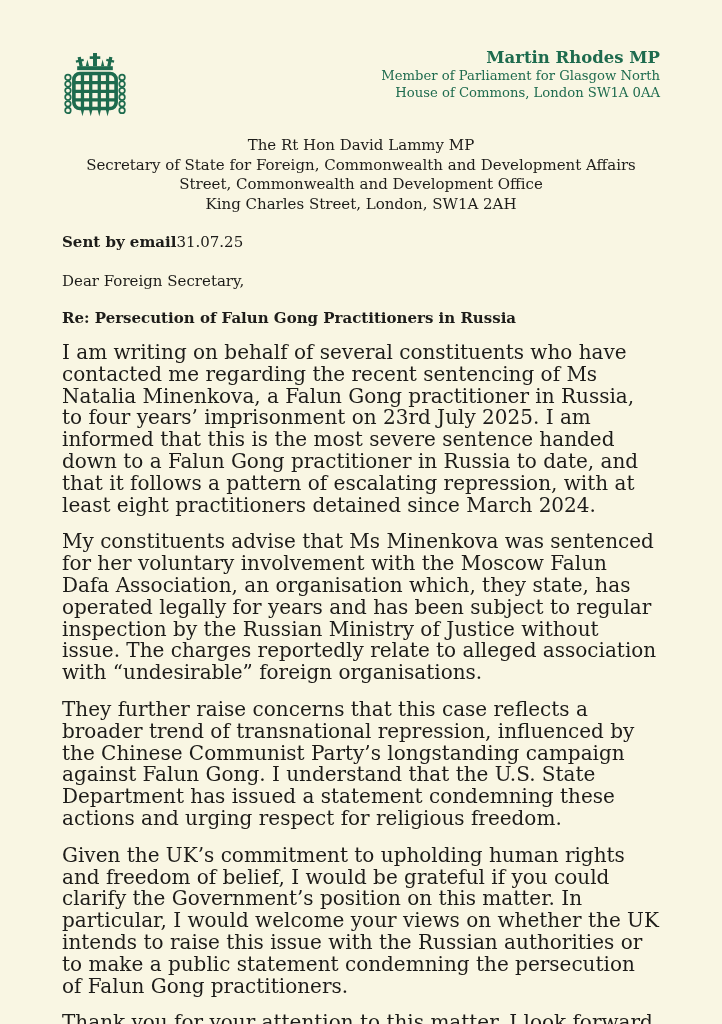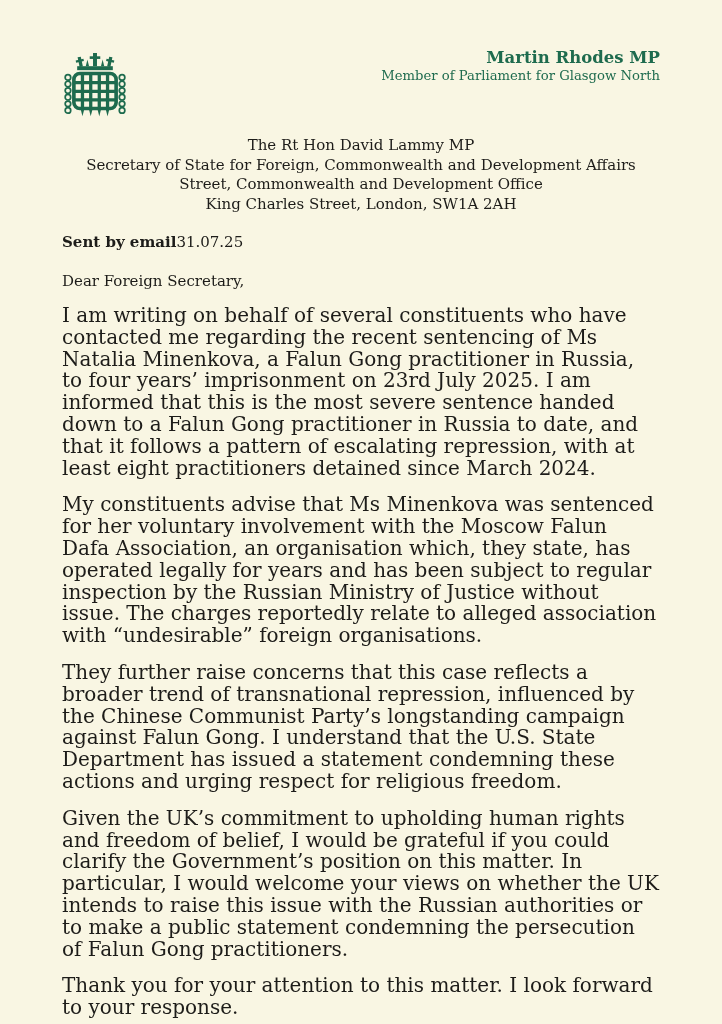--- a/index.html
+++ b/index.html
@@ -117,39 +117,41 @@
         <g fill="#1e6b4e" stroke="none">
           <polygon points="28,90 34,90 31,102"></polygon>
           <polygon points="40.5,90 46.5,90 43.5,102"></polygon>
           <polygon points="53.5,90 59.5,90 56.5,102"></polygon>
           <polygon points="66,90 72,90 69,102"></polygon>
         </g>
       </svg>
       <div class="header-right">
         <div class="mp-name">Martin Rhodes MP</div>
         <div class="mp-sub">Member of Parliament for Glasgow North</div>
+        <div class="mp-sub">House of Commons, London SW1A 0AA</div>
       </div>
     </div>
 
     
     <div class="recipient">
       <div>The Rt Hon David Lammy MP</div>
       <div>Secretary of State for Foreign, Commonwealth and Development Affairs</div>
       <div>Street, Commonwealth and Development Office</div>
       <div>King Charles Street, London, SW1A 2AH</div>
     </div>
 
     
     <div class="sent-row">
       <span class="sent-label">Sent by email</span>
       <span class="date">31.07.25</span>
     </div>
 
     
     <div class="salutation">Dear Foreign Secretary,</div>
+    <div class="subject">Re: Persecution of Falun Gong Practitioners in Russia</div>
 
     <p class="para">I am writing on behalf of several constituents who have contacted me regarding the recent sentencing of Ms Natalia Minenkova, a Falun Gong practitioner in Russia, to four years’ imprisonment on 23rd July 2025. I am informed that this is the most severe sentence handed down to a Falun Gong practitioner in Russia to date, and that it follows a pattern of escalating repression, with at least eight practitioners detained since March 2024.</p>
     <p class="para">My constituents advise that Ms Minenkova was sentenced for her voluntary involvement with the Moscow Falun Dafa Association, an organisation which, they state, has operated legally for years and has been subject to regular inspection by the Russian Ministry of Justice without issue. The charges reportedly relate to alleged association with “undesirable” foreign organisations.</p>
     <p class="para">They further raise concerns that this case reflects a broader trend of transnational repression, influenced by the Chinese Communist Party’s longstanding campaign against Falun Gong. I understand that the U.S. State Department has issued a statement condemning these actions and urging respect for religious freedom.</p>
     <p class="para">Given the UK’s commitment to upholding human rights and freedom of belief, I would be grateful if you could clarify the Government’s position on this matter. In particular, I would welcome your views on whether the UK intends to raise this issue with the Russian authorities or to make a public statement condemning the persecution of Falun Gong practitioners.</p>
     <p class="para">Thank you for your attention to this matter. I look forward to your response.</p>
 
     <div class="closing">Yours sincerely,</div>
 
     

